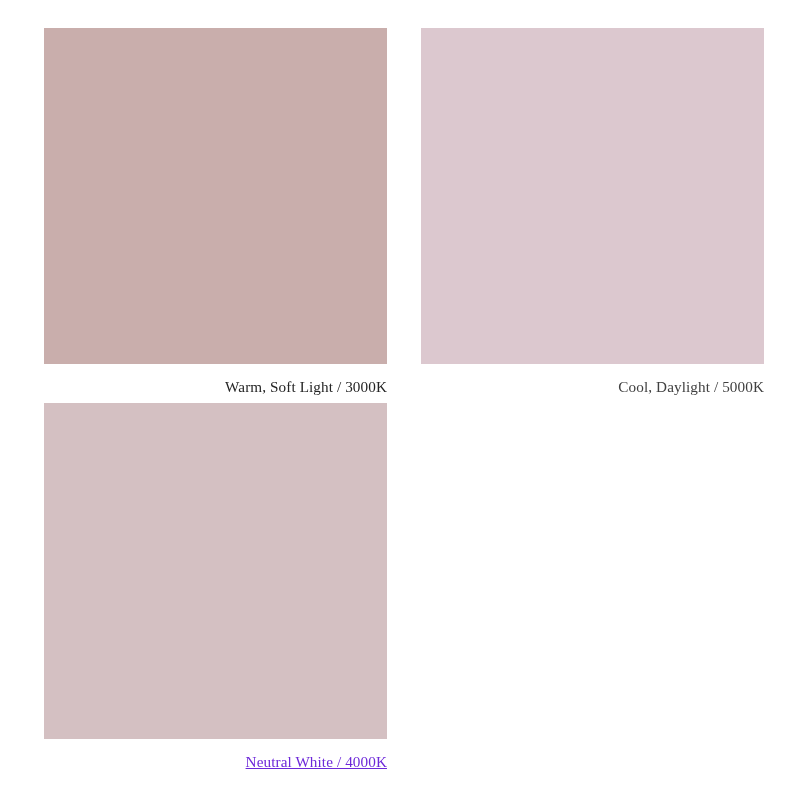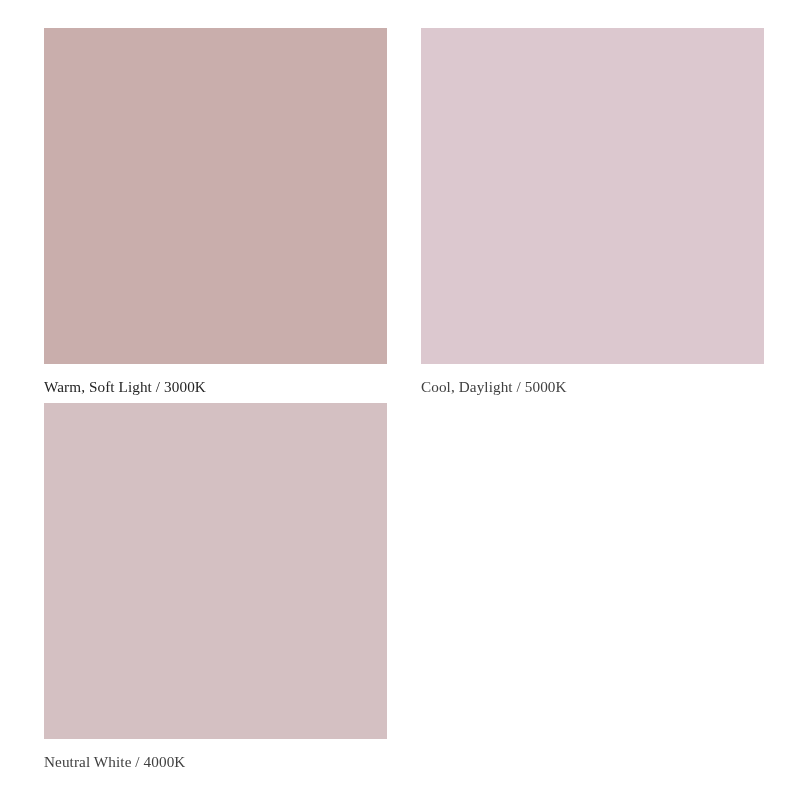--- a/index.html
+++ b/index.html
@@ -47,21 +47,21 @@
   }
 
   .swatch-chip {
     width: 343px;
     height: 336px;
     display: block;
   }
 
   .swatch-caption {
     width: 343px;
-    text-align: left;
+    text-align: right;
     color: #242424;
     font-size: 15.2px;
     line-height: 1;
     letter-spacing: 0.1px;
     padding-top: 15px;
     white-space: nowrap;
   }
 </style>
 </head>
 <body>
@@ -75,21 +75,21 @@
       <div class="swatch-caption" style="color: rgb(36, 36, 36);">Warm, Soft Light / 3000K</div>
     </div>
 
     <div class="swatch-cell">
       <div class="swatch-chip" style="background-color: rgb(220, 200, 207);"></div>
       <div class="swatch-caption" style="color: #404040;">Cool, Daylight / 5000K</div>
     </div>
 
     <div class="swatch-cell">
       <div class="swatch-chip" style="background-color: rgb(212, 192, 194);"></div>
-      <div class="swatch-caption" style="color: #404040;">Neutral White / 4000K</div>
+      <div class="swatch-caption" style="color: #6d28d9; text-decoration: underline;">Neutral White / 4000K</div>
     </div>
 
     <div class="swatch-cell is-empty">
       <div class="swatch-chip"></div>
       <div class="swatch-caption" style="color: rgb(36, 36, 36);"></div>
     </div>
 
   </div>
 </div>
 

